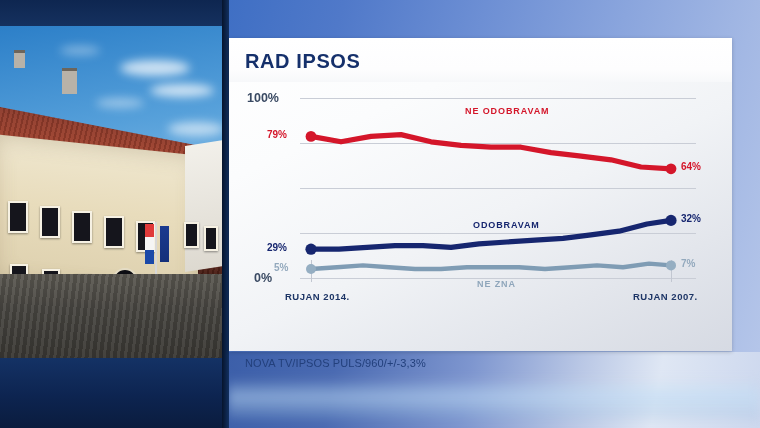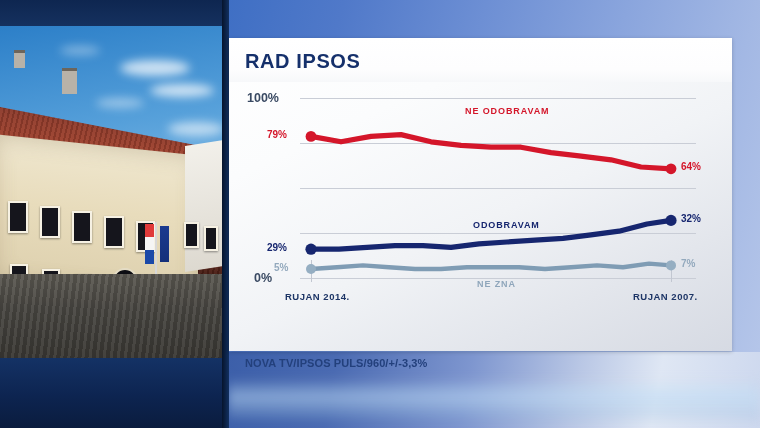--- a/index.html
+++ b/index.html
@@ -136,21 +136,21 @@
     position:absolute; font-size:9px; font-weight:bold; letter-spacing:.9px;
   }
   .val-lbl {
     position:absolute; font-size:10px; font-weight:bold;
   }
   .date-lbl {
     position:absolute; font-size:9.5px; font-weight:bold; color:#1d3566; letter-spacing:.5px;
   }
   #source {
     position:absolute; left:16px; top:275px;
-    font-size:11px; font-weight:bold; color:#23407c; letter-spacing:.1px;
+    font-size:11px; font-weight:normal; color:#23407c; letter-spacing:.1px;
   }
   svg { position:absolute; left:0; top:0; }
 </style>
 </head>
 <body>
 
 <div id="backdrop"></div>
 <div id="right-bg"></div>
 <div id="right-bg-lower"></div>
 <div id="haze"></div>

